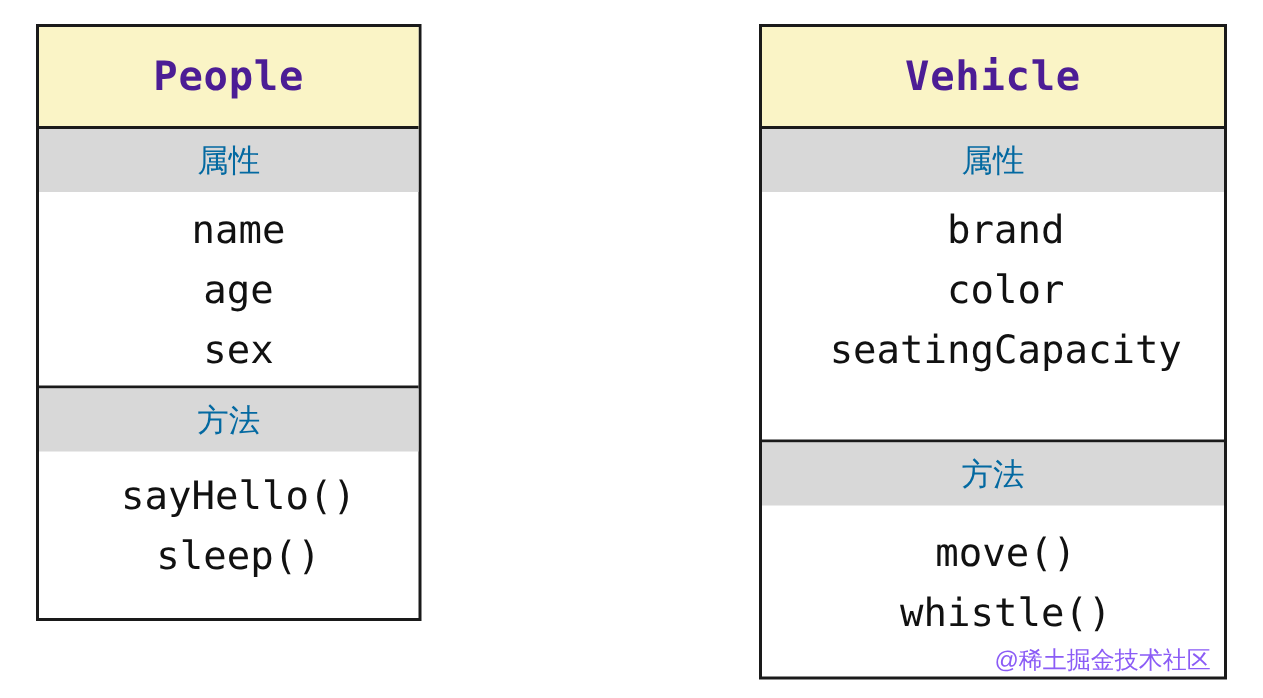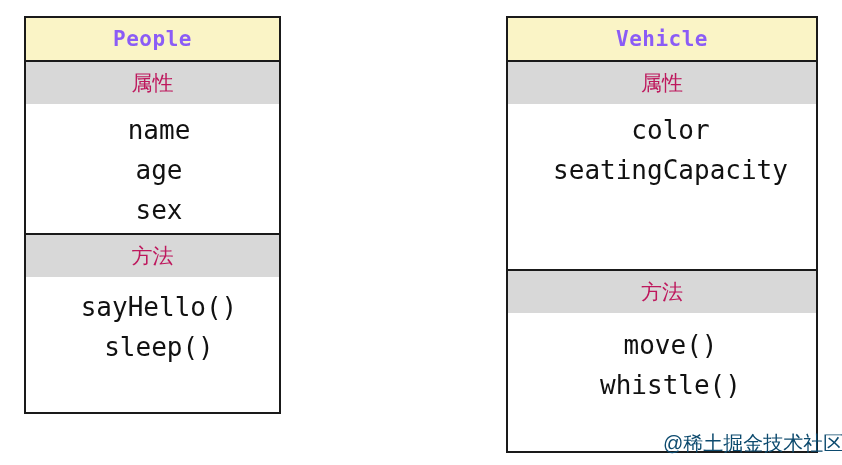--- a/index.html
+++ b/index.html
@@ -30,41 +30,41 @@
     height: 398px;
   }
   #class-vehicle {
     left: 506px;
     top: 16px;
     width: 312px;
     height: 437px;
   }
   .class-title {
     box-sizing: border-box;
-    height: 44px;
+    height: 68px;
     background: #faf4c6;
     border-bottom: 2px solid #1a1a1a;
     display: flex;
     align-items: center;
     justify-content: center;
     font-weight: bold;
-    font-size: 21px;
-    color: #8b5cf6;
+    font-size: 27px;
+    color: #4c1d95;
     letter-spacing: 0.5px;
   }
   .section-header {
     box-sizing: border-box;
     height: 42px;
     background: #d8d8d8;
     display: flex;
     align-items: center;
     justify-content: center;
     font-family: "Liberation Sans", "DejaVu Sans", sans-serif;
     font-size: 21px;
-    color: #be185d;
+    color: #0369a1;
   }
   .member-list {
     box-sizing: border-box;
     margin: 0;
     padding: 6px 0 0 13px;
     list-style: none;
     font-size: 26px;
     line-height: 40px;
     color: #111111;
     overflow: hidden;
@@ -79,22 +79,22 @@
   .methods-list {
     flex: 1;
     padding-top: 10px;
   }
   #class-vehicle .methods-list { padding-top: 12px; border-radius: 21px; }
   .watermark {
     position: absolute;
     left: 663px;
     top: 430px;
     font-family: "Liberation Sans", "DejaVu Sans", sans-serif;
-    font-size: 20px;
-    color: #0c4a6e;
+    font-size: 16px;
+    color: #8b5cf6;
     white-space: nowrap;
     z-index: 5;
   }
 </style>
 </head>
 <body>
 
 <div id="canvas">
 
   <div id="class-people" class="class-box">
@@ -109,20 +109,21 @@
     <ul class="member-list methods-list">
       <li>sayHello()</li>
       <li>sleep()</li>
     </ul>
   </div>
 
   <div id="class-vehicle" class="class-box">
     <div class="class-title">Vehicle</div>
     <div class="section-header">属性</div>
     <ul class="member-list attrs">
+      <li>brand</li>
       <li>color</li>
       <li>seatingCapacity</li>
     </ul>
     <div class="section-header">方法</div>
     <ul class="member-list methods-list">
       <li>move()</li>
       <li>whistle()</li>
     </ul>
   </div>
 

